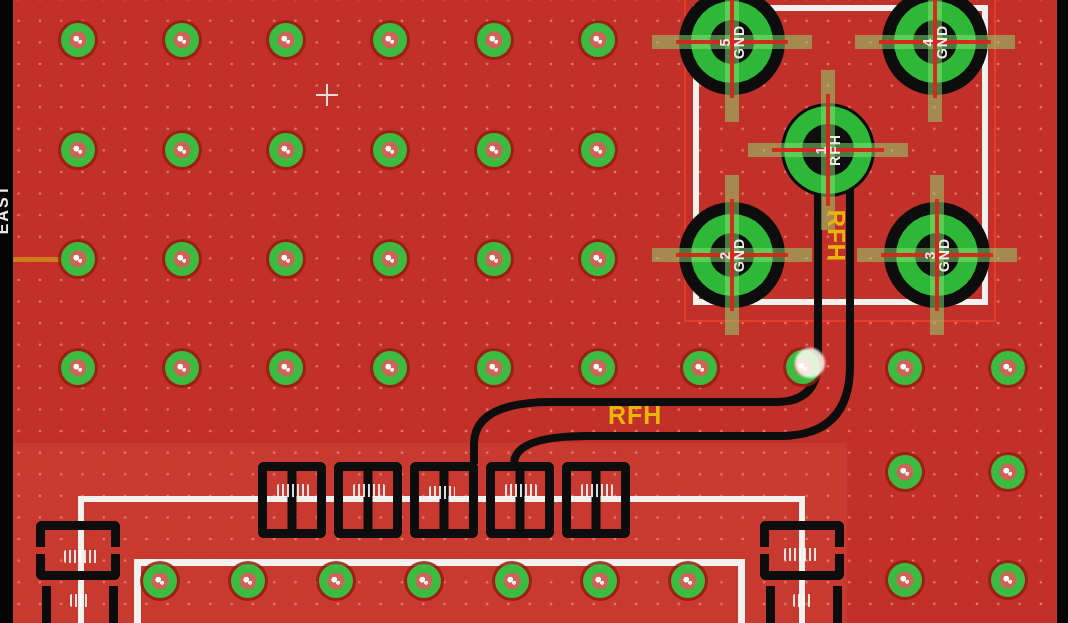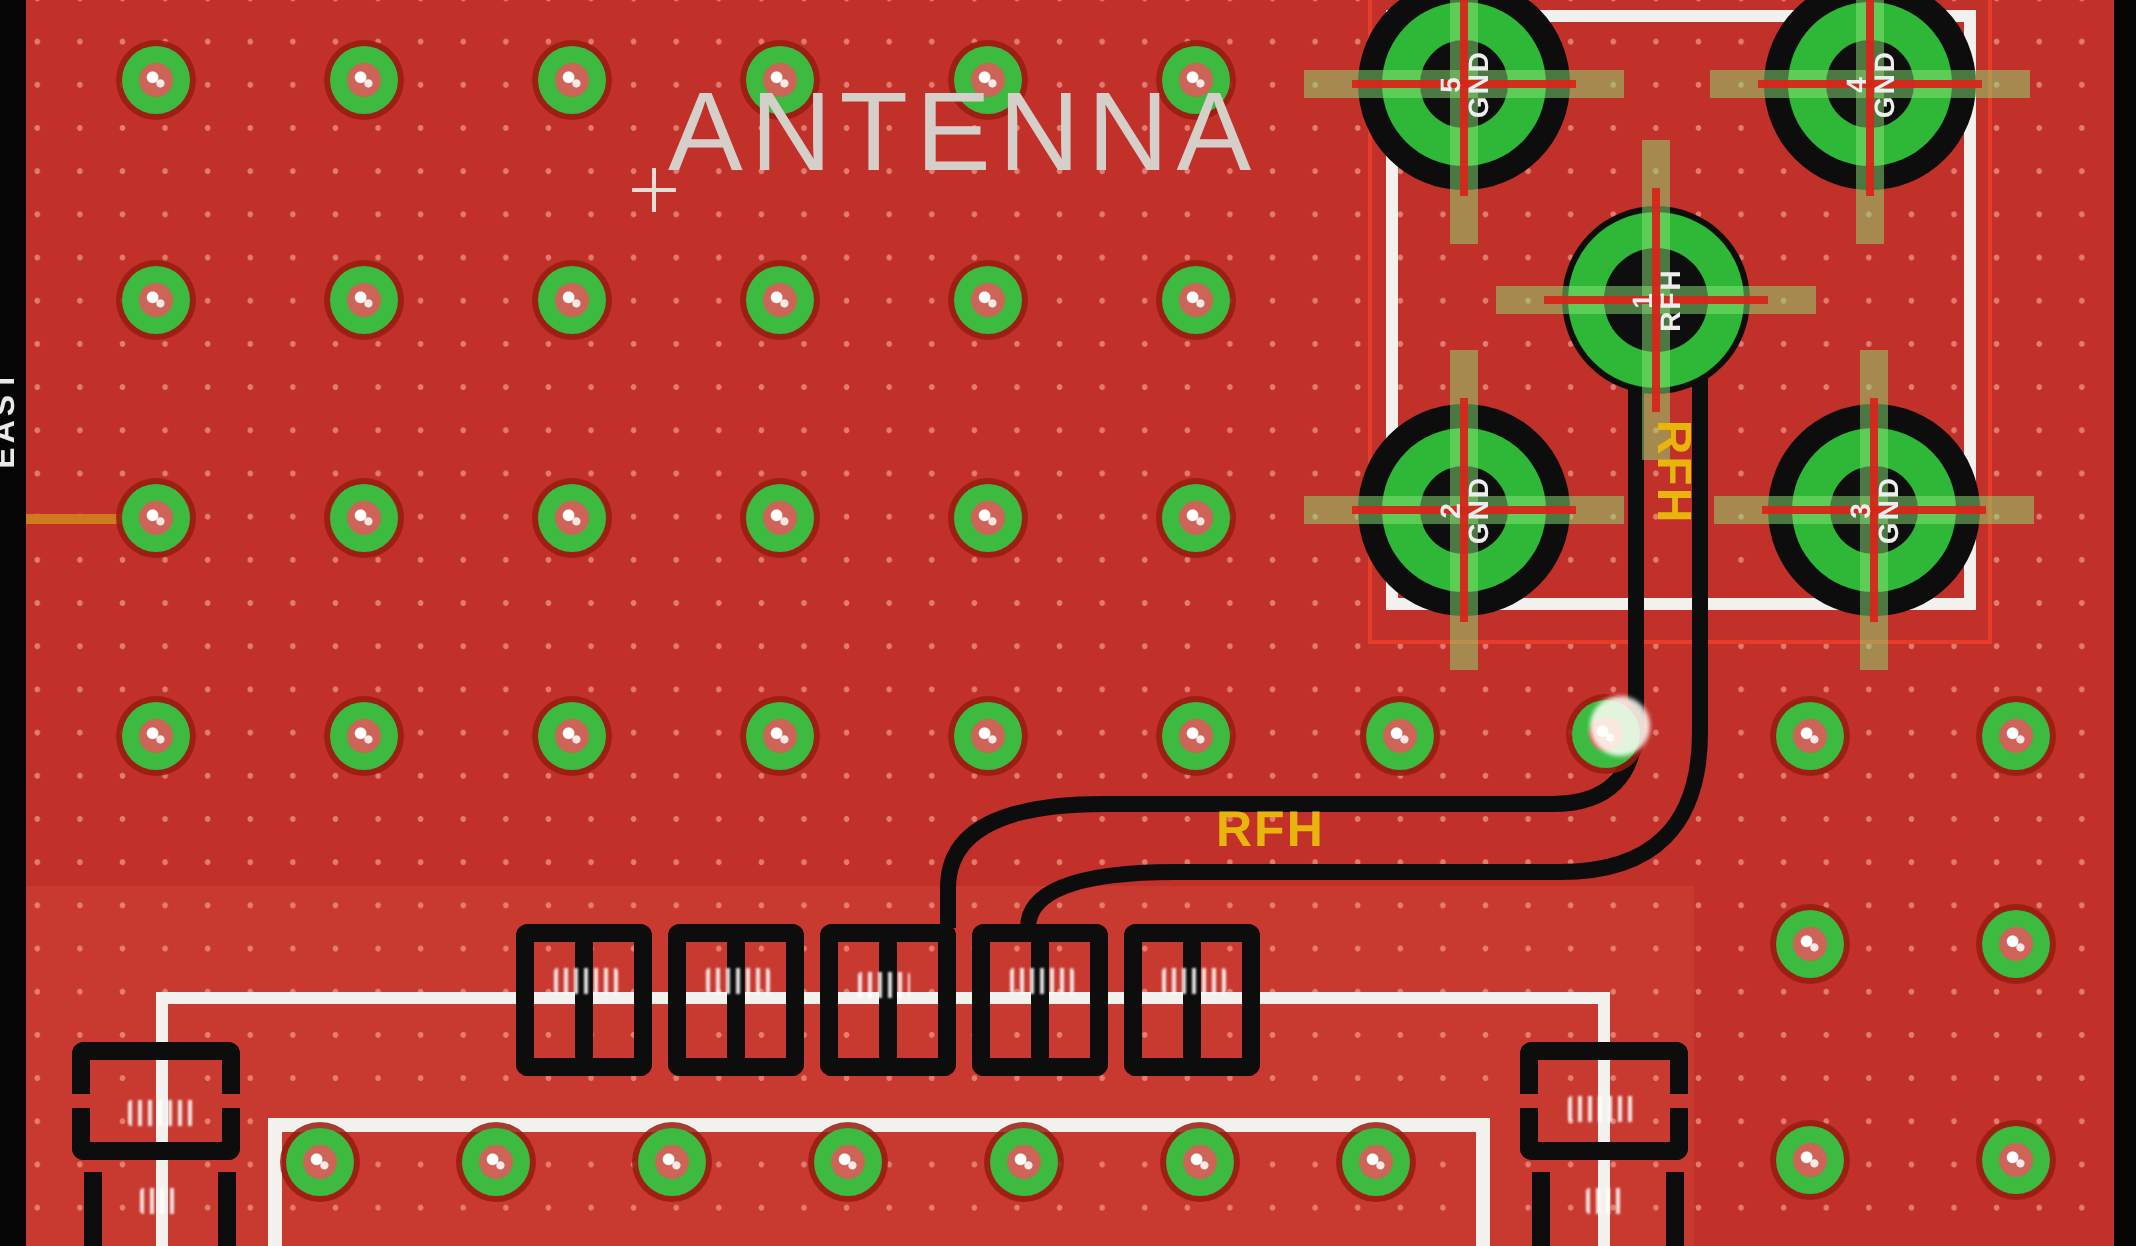--- a/index.html
+++ b/index.html
@@ -344,21 +344,20 @@
       <div class="squiggle" style="left: 353px; top: 484px; width: 32px;"></div>
       <div class="squiggle" style="left: 429px; top: 486px; width: 26px;"></div>
       <div class="squiggle" style="left: 505px; top: 484px; width: 32px;"></div>
       <div class="squiggle" style="left: 581px; top: 484px; width: 32px;"></div>
       <div class="squiggle" style="left: 64px; top: 550px; width: 34px;"></div>
       <div class="squiggle" style="left: 784px; top: 548px; width: 34px;"></div>
       <div class="squiggle" style="left: 70px; top: 594px; width: 18px;"></div>
       <div class="squiggle" style="left: 793px; top: 594px; width: 18px;"></div>
     </div>
 
-  <div id="antenna-label">ANTENNA</div>
   <div class="plus-mark" style="left:316px;top:84px;"></div>
   <div id="rfh-trace-label">RFH</div>
   <div id="rfh-stub-label">RFH</div>
 
   <div id="edge-left" class="edge-strip">
     <span id="edge-left-label">EAST</span>
   </div>
   <div id="edge-right" class="edge-strip"></div>
 
 </div>

